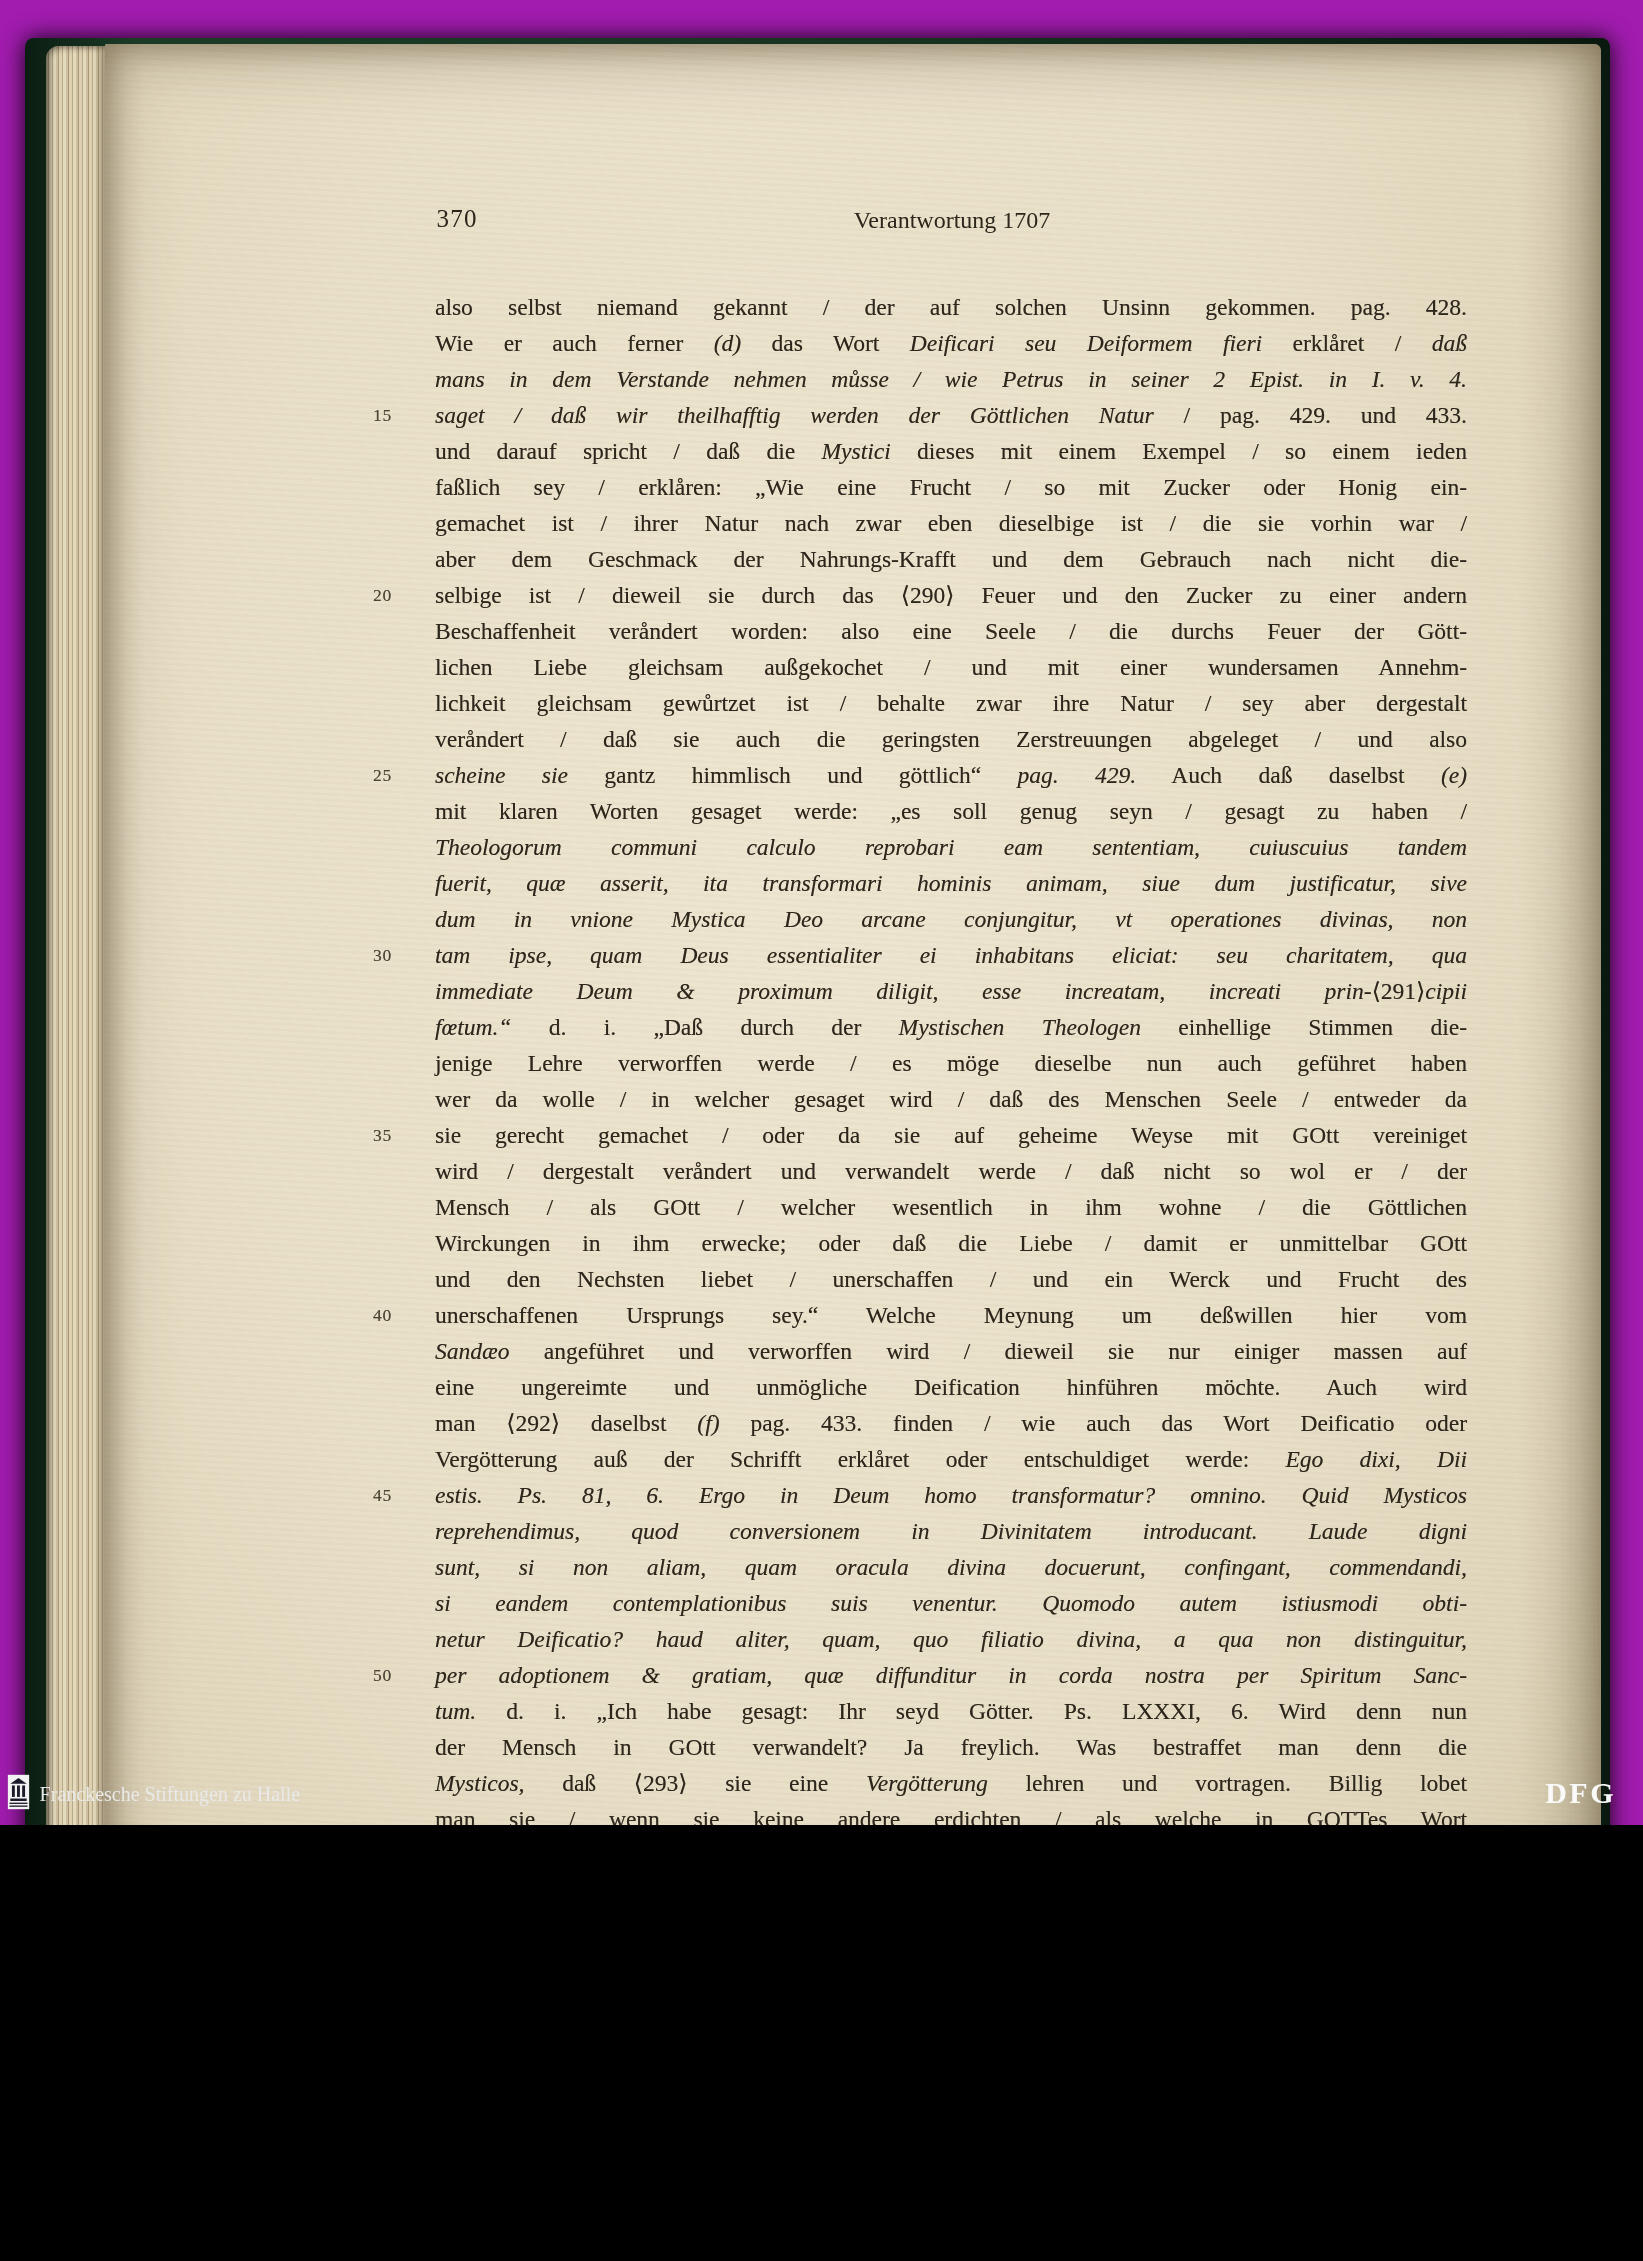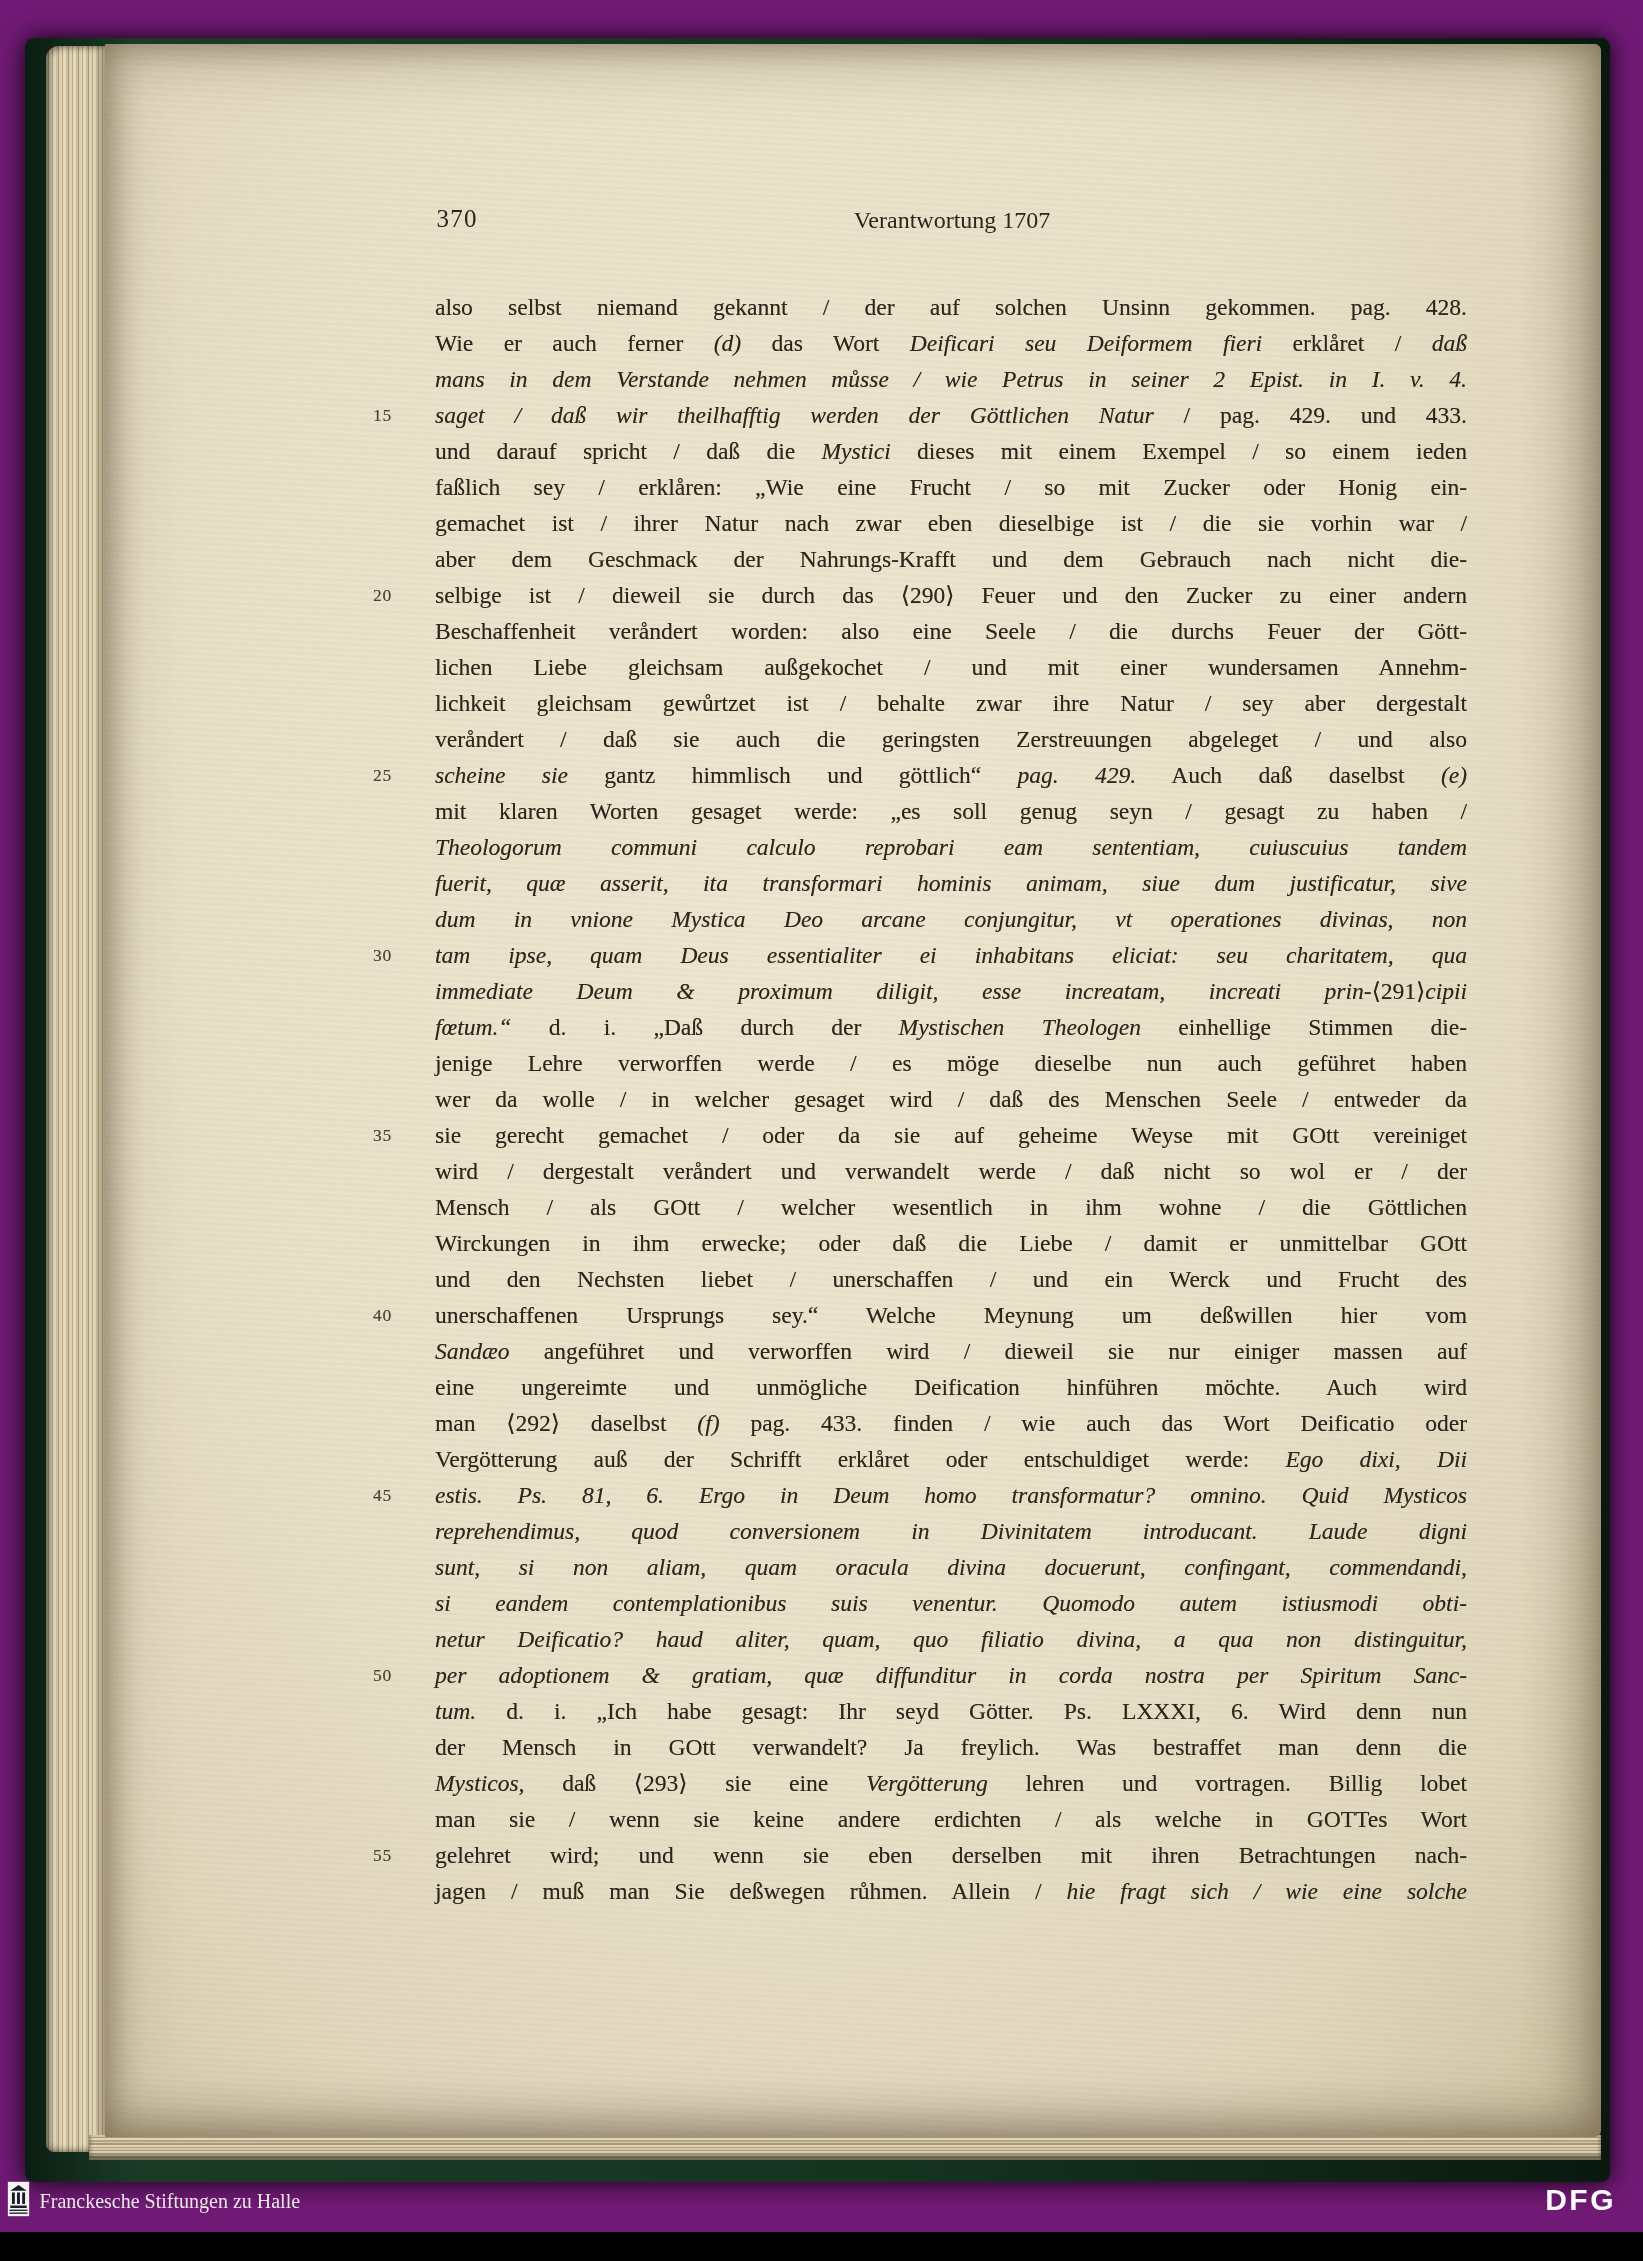--- a/index.html
+++ b/index.html
@@ -1,16 +1,16 @@
 <!DOCTYPE html>
 <html style="font-size:13px"><head>
 <meta charset="utf-8">
 <style>
   html,body{margin:0;padding:0;background:#000;}
-  .stage{position:relative;width:1644px;height:2232px;background:#701a75;overflow:hidden;
+  .stage{position:relative;width:1644px;height:1825px;background:#a21caf;overflow:hidden;
          font-family:"Liberation Serif",serif;}
   .book-cover{position:absolute;left:25px;top:38px;width:1585px;height:2144px;border-radius:8.2px;
          background:linear-gradient(90deg,#0b1d12,#1b3b27 7%,#163320 55%,#0a190f);
          box-shadow:0 0 25px rgba(0,0,0,.9);}
   .page-stack{position:absolute;left:46px;top:46px;width:62px;height:2106px;border-radius:13px 0 0 8.2px;
          background:repeating-linear-gradient(90deg,#cdbf9f 0 1.6px,#a89878 1.6px 3.3px,#ddd1b2 3.3px 5.8px,#baa988 5.8px 7.4px,#e4dabd 7.4px 10px);
          box-shadow:inset -6.6px 0 8.2px rgba(70,55,35,.5), inset 4.1px 0 6.6px rgba(0,0,0,.45);}
   .page-stack-bottom{position:absolute;left:89px;top:2135px;width:1512px;height:25px;
          background:repeating-linear-gradient(180deg,#d6c9a9 0 1.6px,#a89878 1.6px 3.3px,#e0d5b6 3.3px 5px,#b5a483 5px 6.6px);
          box-shadow:inset 0 -4.1px 5.8px rgba(0,0,0,.55);}
@@ -27,21 +27,21 @@
   .textblock{position:absolute;left:330px;top:245px;width:1032px;color:#2b251b;font-size:23.5px;
          text-shadow:0.2px 0.2px 0.5px rgba(43,37,27,.45);}
   .line{position:relative;height:36px;line-height:36px;text-align:justify;text-align-last:justify;
          word-spacing:0.8px;}
   .line .lnum{position:absolute;left:-62px;top:0;width:44px;text-align:right;font-size:17.3px;
          line-height:38px;color:#4a4233;letter-spacing:0.8px;}
   .line i{font-style:italic;}
   .footer-left{position:absolute;left:6.6px;bottom:10px;display:flex;align-items:center;gap:10px;
          color:#e9e9e9;font-size:20px;}
   .lib-logo{display:inline-block;}
-  .dfg{position:absolute;right:28px;bottom:15px;color:#fafafa;font-family:Liberation Sans, sans-serif;
+  .dfg{position:absolute;right:28px;bottom:15px;color:#fafafa;font-family:Liberation Serif, serif;
          font-weight:bold;font-size:30px;letter-spacing:2.5px;}
 </style>
 </head>
 <body>
 
 <div class="stage">
 
   <div class="book-cover"></div>
   <div class="page-stack"></div>
   <div class="page-stack-bottom"></div>

